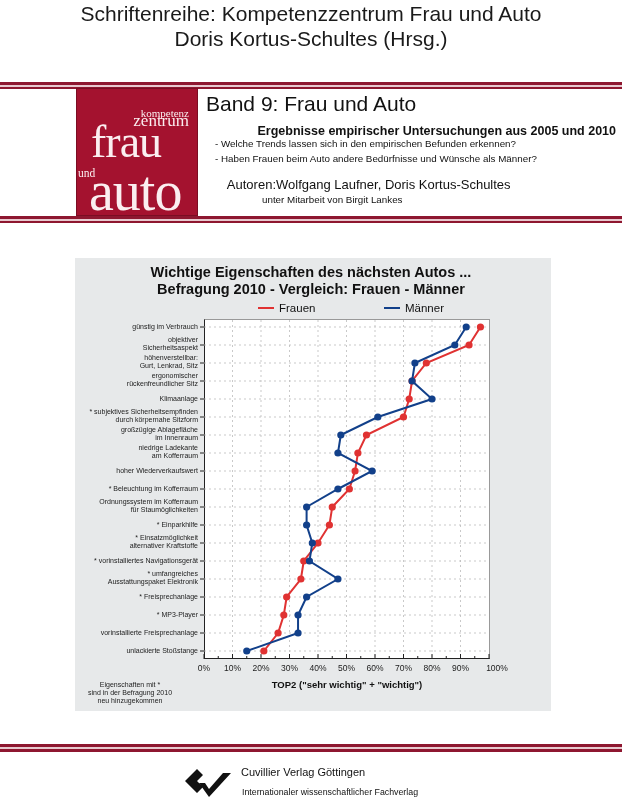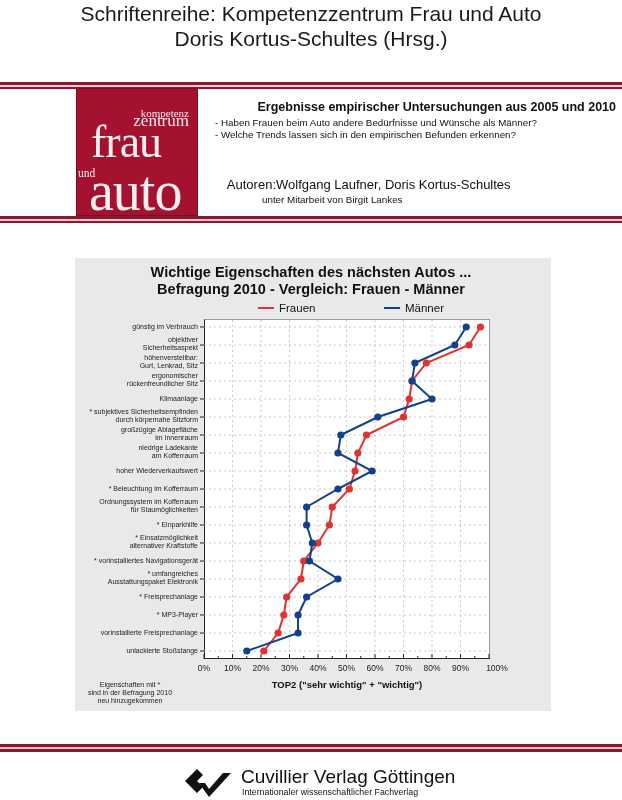--- a/index.html
+++ b/index.html
@@ -37,21 +37,21 @@
 
   .plot-area { position: absolute; left: 204px; top: 319px; width: 286px; height: 340px; background: #ffffff; border-left: 1px solid #222; border-bottom: 1px solid #222; border-top: 1px solid #999; border-right: 1px solid #999; }
   .ylabel { position: absolute; right: 424px; text-align: right; font-size: 7px; line-height: 8px; color: #222; white-space: nowrap; }
   .xtick { position: absolute; top: 663px; font-size: 8.5px; color: #222; transform: translateX(-50%); }
   .xlabel { position: absolute; left: 204px; top: 680px; width: 286px; text-align: center; font-size: 9.5px; font-weight: bold; line-height: 10px; color: #111; }
   .footnote { position: absolute; left: 85px; top: 681px; width: 90px; text-align: center; font-size: 7px; line-height: 8px; color: #222; }
 
   svg.chart-svg { position: absolute; left: 0; top: 0; }
 
   .publisher { position: absolute; left: 183px; top: 765px; width: 300px; height: 36px; }
-  .pub-name { position: absolute; left: 58px; top: 1px; font-size: 19px; color: #111; white-space: nowrap; }
+  .pub-name { position: absolute; left: 58px; top: 1px; font-size: 11px; color: #111; white-space: nowrap; }
   .pub-sub { position: absolute; left: 59px; top: 22px; font-size: 8.8px; color: #111; white-space: nowrap; }
 </style>
 </head>
 <body>
 
 <div class="series-title">
   <div class="l1">Schriftenreihe: Kompetenzzentrum Frau und Auto</div>
   <div class="l2">Doris Kortus-Schultes (Hrsg.)</div>
 </div>
 
@@ -61,23 +61,24 @@
 
 <div class="logo-box">
   <div class="k1">kompetenz</div>
   <div class="k2">zentrum</div>
   <div class="frau">frau</div>
   <div class="und">und</div>
   <div class="auto" style="top:80px; left:12px;">auto</div>
 </div>
 
 <div class="band-block">
+  <div class="band-title">Band 9: Frau und Auto</div>
   <div class="band-sub">Ergebnisse empirischer Untersuchungen aus 2005 und 2010</div>
+  <div class="band-q">- Welche Trends lassen sich in den empirischen Befunden erkennen?</div>
   <div class="band-q first">- Haben Frauen beim Auto andere Bedürfnisse und Wünsche als Männer?</div>
-  <div class="band-q">- Welche Trends lassen sich in den empirischen Befunden erkennen?</div>
   <div class="band-authors">
     <span class="lbl">Autoren:</span><span>Wolfgang Laufner, Doris Kortus-Schultes</span>
   </div>
   <div class="band-mit">unter Mitarbeit von Birgit Lankes</div>
 </div>
 
 <div class="stripe dark" style="top:216px;height:3px;"></div>
 <div class="stripe light" style="top:219px;height:2px;"></div>
 <div class="stripe dark" style="top:221px;height:2px;"></div>
 

